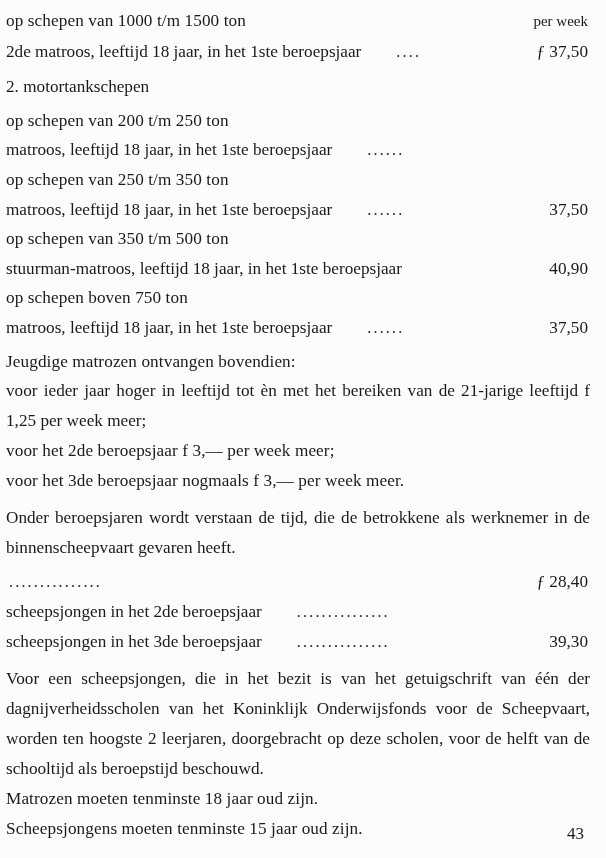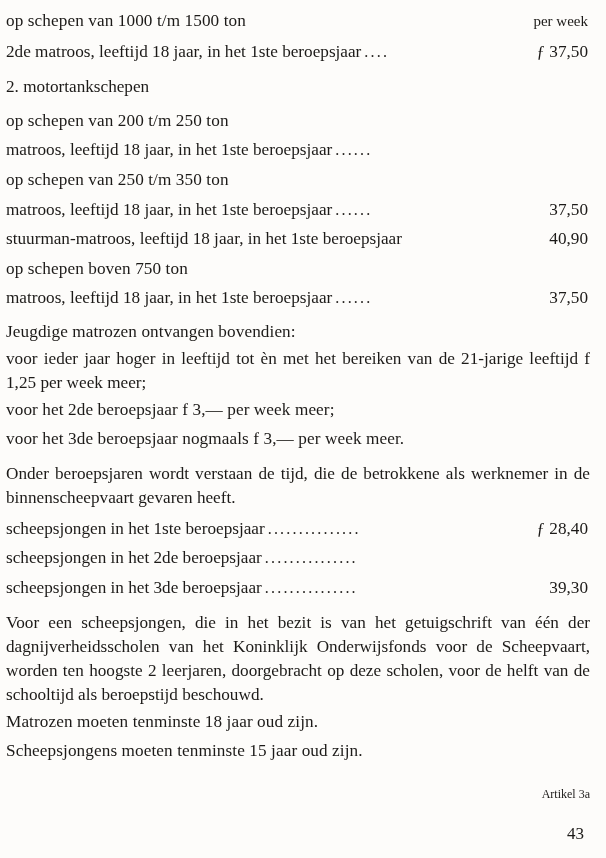--- a/index.html
+++ b/index.html
@@ -28,20 +28,21 @@
     font-size: 17.2px;
     line-height: 29.6px;
     white-space: nowrap;
     letter-spacing: 0.1px;
   }
   .row {
     display: flex;
     align-items: flex-end;
     font-size: 17.2px;
     line-height: 29.6px;
+    gap: 32px;
   }
   .row .txt {
     white-space: nowrap;
   }
   .row .dots {
     flex: 1 1 auto;
     overflow: hidden;
     white-space: nowrap;
     padding: 0 3px;
     letter-spacing: 2.2px;
@@ -70,21 +71,21 @@
   }
   .sect {
     font-size: 17.2px;
     line-height: 29.6px;
     margin-top: 2px;
   }
   .just {
     text-align: justify;
     text-align-last: left;
     font-size: 17.2px;
-    line-height: 24px;
+    line-height: 30px;
   }
   .block-gap { height: 8px; }
   .small-gap { height: 4px; }
   .center {
     text-align: right;
     font-size: 12px;
     line-height: 29px;
   }
   .pageno {
     position: absolute;
@@ -121,20 +122,21 @@
   </div>
 
   <div class="line">op schepen van 250 t/m 350 ton</div>
 
   <div class="row">
     <span class="txt">matroos, leeftijd 18 jaar, in het 1ste beroepsjaar</span>
     <span class="dots">......</span>
     <span class="amt">37,50</span>
   </div>
 
+  <div class="line">op schepen van 350 t/m 500 ton</div>
 
   <div class="row">
     <span class="txt">stuurman-matroos, leeftijd 18 jaar, in het 1ste beroepsjaar</span>
     <span class="dots"></span>
     <span class="amt">40,90</span>
   </div>
 
   <div class="line">op schepen boven 750 ton</div>
 
   <div class="row">
@@ -148,21 +150,20 @@
 
   <div class="just" style="width: 100%;">voor ieder jaar hoger in leeftijd tot èn met het bereiken van de 21-jarige leeftijd f 1,25 per week meer;</div>
   <div class="line">voor het 2de beroepsjaar f 3,— per week meer;</div>
   <div class="line">voor het 3de beroepsjaar nogmaals f 3,— per week meer.</div>
 
   <div class="block-gap"></div>
   <div class="just" style="width: 100%;">Onder beroepsjaren wordt verstaan de tijd, die de betrokkene als werknemer in de binnenscheepvaart gevaren heeft.</div>
   <div class="small-gap"></div>
 
   <div class="row">
-    <span class="txt">scheepsjongen in het 1ste beroepsjaar</span>
     <span class="dots">...............</span>
     <span class="amt wide">ƒ 28,40</span>
   </div>
   <div class="row">
     <span class="txt">scheepsjongen in het 2de beroepsjaar</span>
     <span class="dots">...............</span>
   </div>
   <div class="row">
     <span class="txt">scheepsjongen in het 3de beroepsjaar</span>
     <span class="dots">...............</span>

